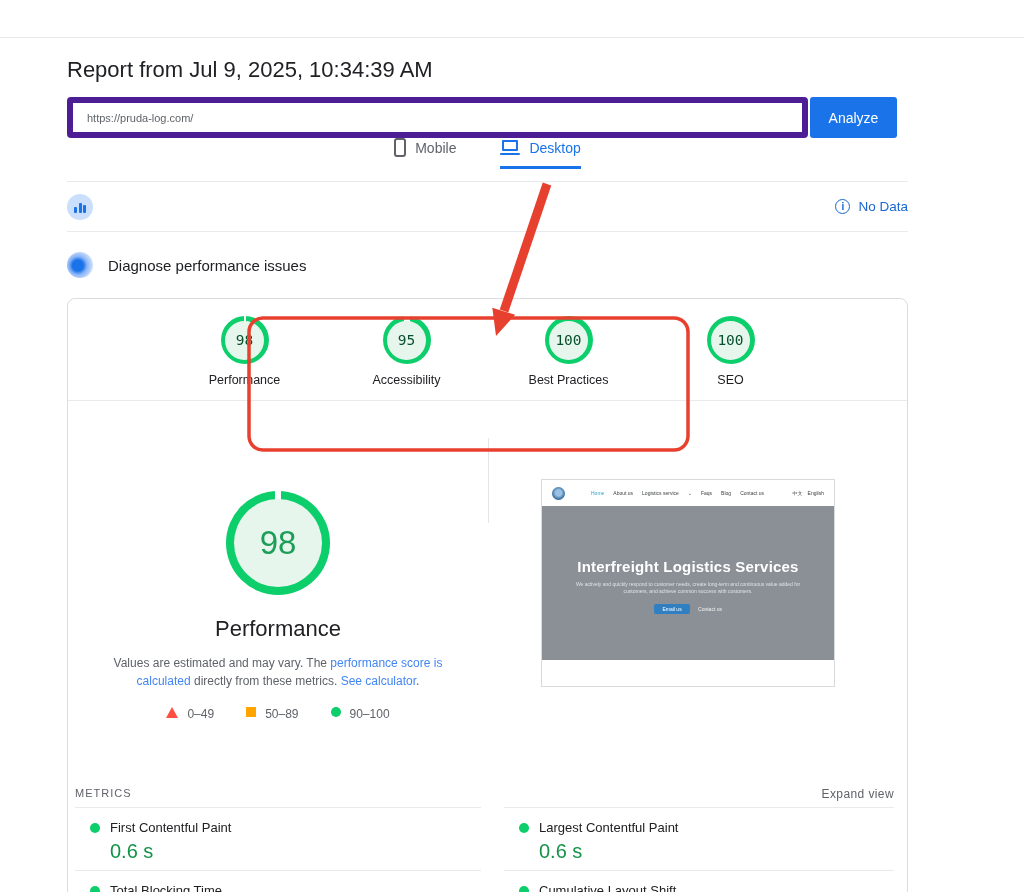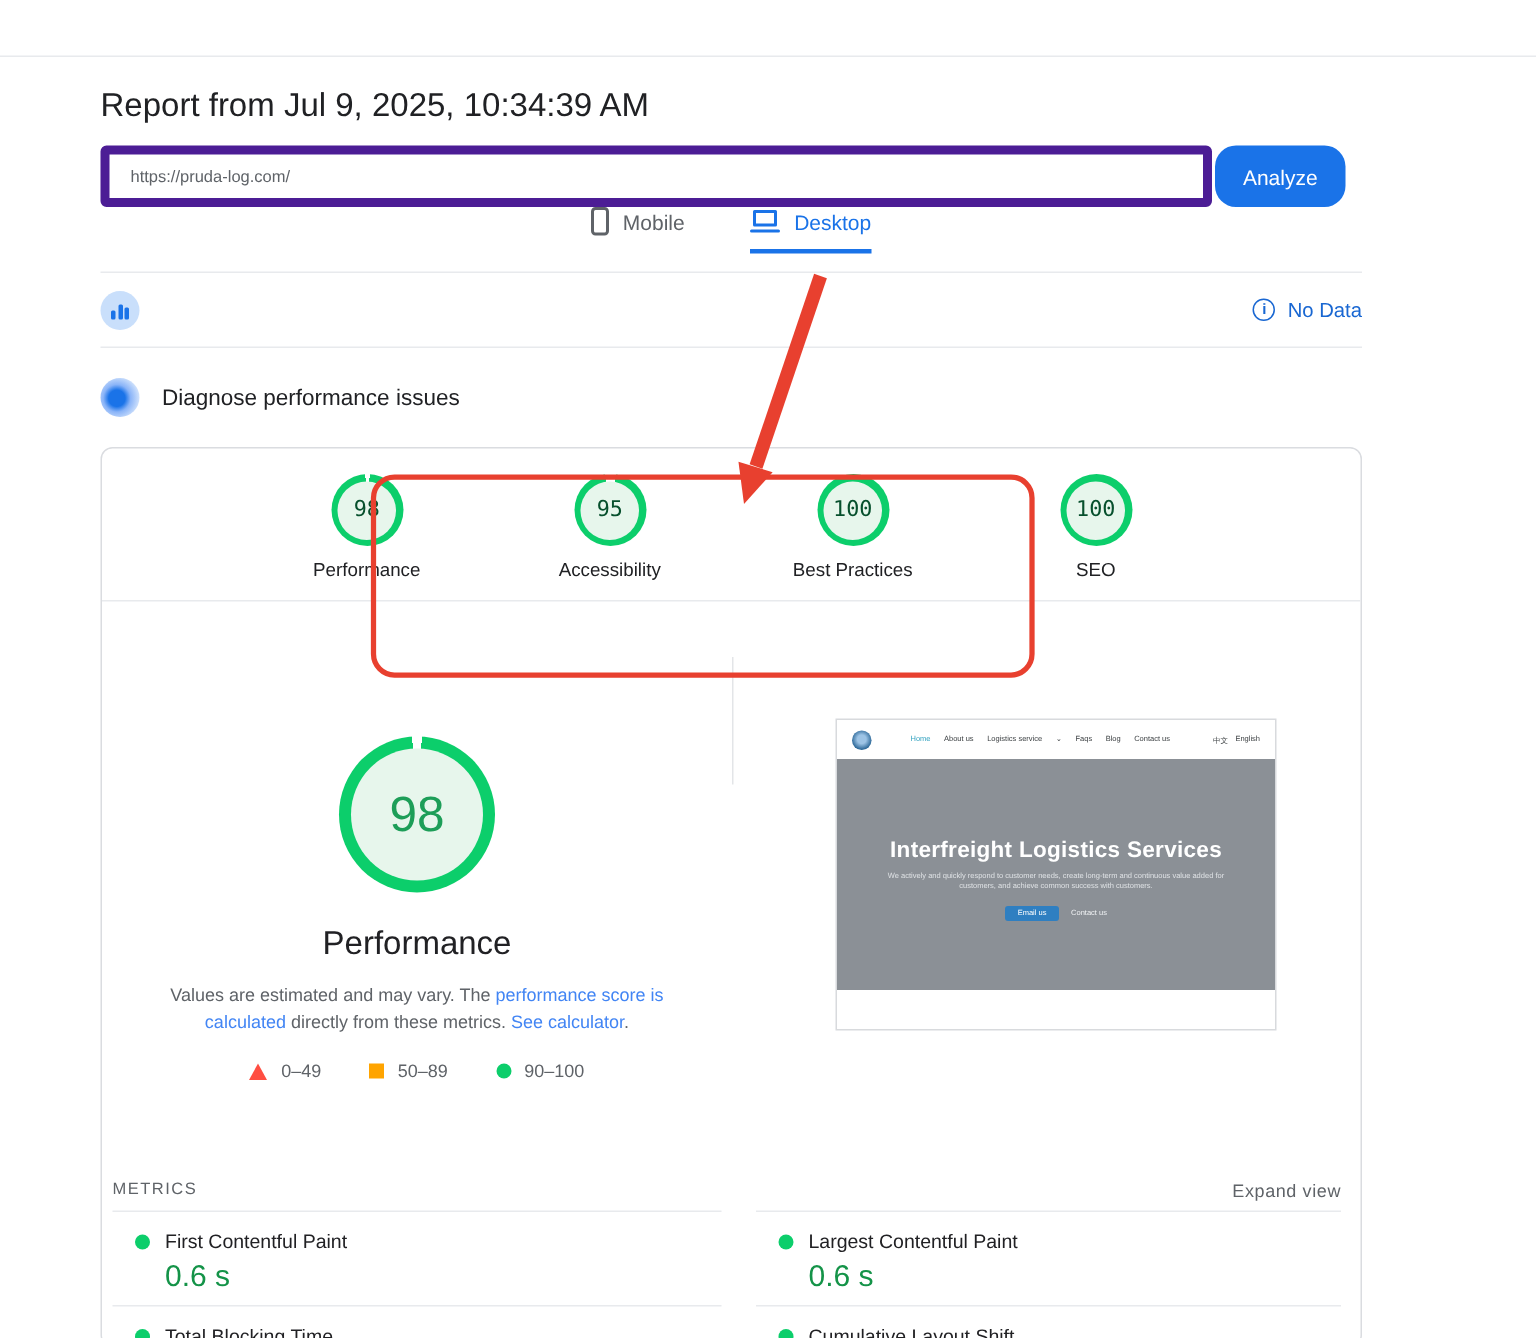--- a/index.html
+++ b/index.html
@@ -8,21 +8,21 @@
 
   .topbar { height:38px; border-bottom:1px solid #e8eaed; background:#fff; }
   .content { width:841px; margin-left:67px; }
 
   .report-title { margin-top:18px; font-size:22px; font-weight:400; color:#202124; line-height:28px; }
 
   .url-row { margin-top:13px; display:flex; align-items:center; }
   .url-input { width:741px; height:41px; border:6px solid #4c1d95; border-radius:4px;
     padding:0 14px; font-size:11px; color:#5f6368; font-family:inherit; outline:none; background:#fff; }
   .analyze-btn { width:87px; height:41px; margin-left:2px; background:#1a73e8; color:#fff;
-    border:none; border-radius:14px; font-size:14px; font-weight:500; font-family:inherit; cursor:pointer; }
+    border:none; border-radius:3px; font-size:14px; font-weight:500; font-family:inherit; cursor:pointer; }
 
   .tabs { display:flex; justify-content:center; gap:44px; }
   .tab { display:flex; align-items:center; gap:9px; font-size:14px; color:#5f6368;
     padding-bottom:9px; border-bottom:3px solid transparent; cursor:pointer; }
   .tab.active { color:#1a73e8; font-weight:500; border-bottom-color:#1a73e8; }
   .phone-icon { width:12px; height:19px; border:2px solid #5f6368; border-radius:3px; display:inline-block; }
   .laptop-icon { position:relative; width:20px; height:15px; display:inline-block; }
   .laptop-icon .scr { position:absolute; left:2px; top:0; width:16px; height:11px; border:2px solid #1a73e8; border-radius:1px; }
   .laptop-icon .base { position:absolute; left:0; bottom:0; width:20px; height:2.5px; background:#1a73e8; border-radius:2px; }
 
@@ -61,27 +61,27 @@
   .v-divider { position:absolute; left:420px; top:139px; height:85px; width:1px; background:#e3e5e8; }
 
   .gauge-lg { width:104px; height:104px; margin-top:90px; }
   .gauge-lg::before { inset:8px; }
   .gauge-lg .gnum { position:absolute; inset:0; display:flex; align-items:center; justify-content:center;
     font-size:33px; color:#1d9e58; }
   .perf-label { margin-top:21px; font-size:22px; font-weight:400; color:#212124; }
   .disclaimer { margin-top:12px; width:364px; text-align:center; font-size:12px; line-height:18px; color:#5f6368; }
   .disclaimer a { color:#4285f4; text-decoration:none; cursor:pointer; }
   .legend { margin-top:17px; display:flex; gap:32px; align-items:center; font-size:12px; color:#5f6368; }
-  .legend-item { display:flex; align-items:center; gap:9px; }
+  .legend-item { display:flex; align-items:flex-start; gap:9px; }
   .shape-triangle { width:0; height:0; border-left:6px solid transparent; border-right:6px solid transparent; border-bottom:11px solid #ff4e42; }
   .shape-square { width:10px; height:10px; background:#ffa400; }
   .shape-circle { width:10px; height:10px; border-radius:50%; background:#0cce6b; }
 
   
-  .thumb { position:absolute; left:69px; top:78px; width:294px; height:208px; border:1px solid #d8dadd; background:#fff; }
+  .thumb { position:absolute; left:53px; top:78px; width:294px; height:208px; border:1px solid #d8dadd; background:#fff; }
   .thumb-header { height:26px; display:flex; align-items:center; padding:0 10px; background:#fff; }
   .thumb-logo { width:13px; height:13px; border-radius:50%; background:radial-gradient(circle at 50% 45%, #9cc3e5 0 30%, #1f5d8f 75%); margin-right:26px; }
   .thumb-nav { display:flex; gap:9px; font-size:5px; color:#3c4043; align-items:center; }
   .thumb-nav span:first-child { color:#35a3c0; }
   .thumb-langs { margin-left:auto; font-size:5px; color:#3c4043; display:flex; gap:5px; }
   .thumb-hero { height:154px; background:#8b9096; display:flex; flex-direction:column; align-items:center; text-align:center; }
   .thumb-heading { margin-top:52px; font-size:15px; font-weight:700; color:#fff; letter-spacing:.2px; }
   .thumb-sub { margin-top:6px; width:238px; font-size:5px; line-height:7px; color:#dfe2e5; }
   .thumb-cta { margin-top:9px; display:flex; align-items:center; gap:8px; }
   .thumb-btn { width:36px; height:10px; background:#2f7fc1; border-radius:2px; color:#fff; font-size:5px;

